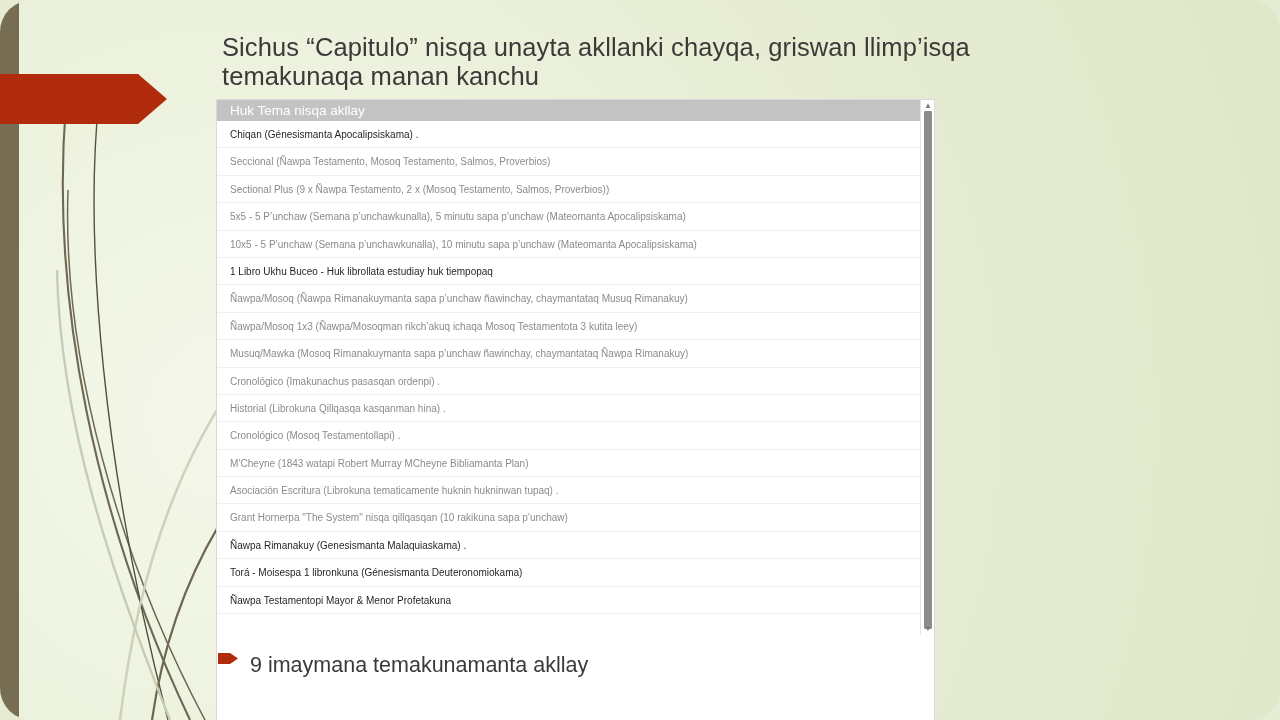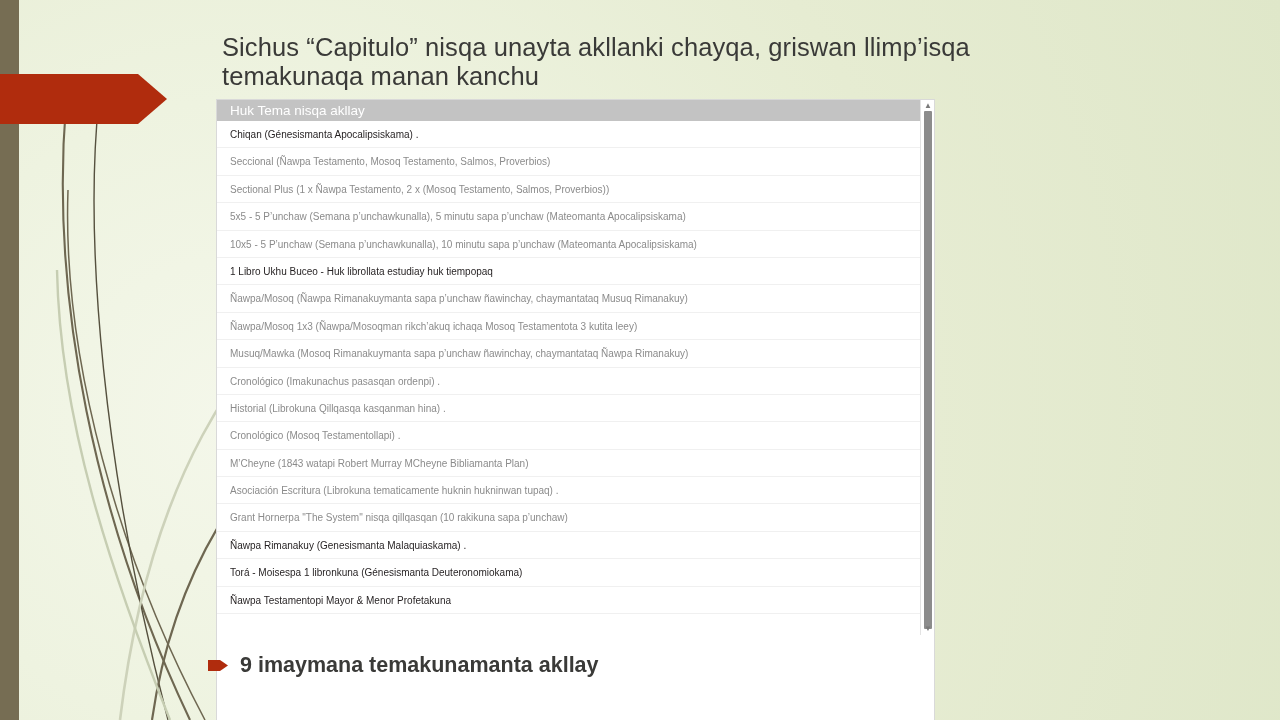--- a/index.html
+++ b/index.html
@@ -14,20 +14,21 @@
     background: #e6ecd4;
   }
 
   #slide {
     position: relative;
     width: 1280px;
     height: 720px;
     overflow: hidden;
     background:
       radial-gradient(circle at 18% 58%, #f4f7ea 0%, #eef3e0 28%, #e6ecd2 62%, #dfe7c9 100%);
+    border-radius: 32px;
   }
 
   
   .left-band {
     position: absolute;
     left: 0; top: 0;
     width: 19px; height: 720px;
     background: #766d53;
   }
 
@@ -134,25 +135,24 @@
     top: 11px;
     width: 8px;
     height: 518px;
     background: #8c8c8c;
     border-radius: 1px;
   }
 
   
   .bottom-line {
     position: absolute;
-    left: 208px;
+    left: 218px;
     top: 652px;
     display: flex;
-    align-items: center;
-    font-weight: bold;
+    align-items: flex-start;
   }
   .bullet-arrow {
     width: 20px;
     height: 13px;
     margin-right: 12px;
     color: #b02c0d;
     flex: 0 0 auto;
   }
   .bottom-text {
     font-size: 21.5px;
@@ -185,21 +185,21 @@
   <div class="title">Sichus “Capitulo” nisqa unayta akllanki chayqa, griswan llimp’isqa temakunaqa manan kanchu</div>
 
   <div class="listbox">
 
     <div class="listbox-header">Huk Tema nisqa akllay</div>
 
     <div class="list-scroll">
 
     <div class="list-row dark">Chiqan (Génesismanta Apocalipsiskama) .</div>
         <div class="list-row">Seccional (Ñawpa Testamento, Mosoq Testamento, Salmos, Proverbios)</div>
-        <div class="list-row">Sectional Plus (1 x Ñawpa Testamento, 2 x (Mosoq Testamento, Salmos, Proverbios))</div>
+        <div class="list-row">Sectional Plus (9 x Ñawpa Testamento, 2 x (Mosoq Testamento, Salmos, Proverbios))</div>
         <div class="list-row">5x5 - 5 P’unchaw (Semana p’unchawkunalla), 5 minutu sapa p’unchaw (Mateomanta Apocalipsiskama)</div>
         <div class="list-row">10x5 - 5 P’unchaw (Semana p’unchawkunalla), 10 minutu sapa p’unchaw (Mateomanta Apocalipsiskama)</div>
         <div class="list-row dark">1 Libro Ukhu Buceo - Huk librollata estudiay huk tiempopaq</div>
         <div class="list-row">Ñawpa/Mosoq (Ñawpa Rimanakuymanta sapa p’unchaw ñawinchay, chaymantataq Musuq Rimanakuy)</div>
         <div class="list-row">Ñawpa/Mosoq 1x3 (Ñawpa/Mosoqman rikch’akuq ichaqa Mosoq Testamentota 3 kutita leey)</div>
         <div class="list-row">Musuq/Mawka (Mosoq Rimanakuymanta sapa p’unchaw ñawinchay, chaymantataq Ñawpa Rimanakuy)</div>
         <div class="list-row">Cronológico (Imakunachus pasasqan ordenpi) .</div>
         <div class="list-row">Historial (Librokuna Qillqasqa kasqanman hina) .</div>
         <div class="list-row">Cronológico (Mosoq Testamentollapi) .</div>
         <div class="list-row">M’Cheyne (1843 watapi Robert Murray MCheyne Bibliamanta Plan)</div>

